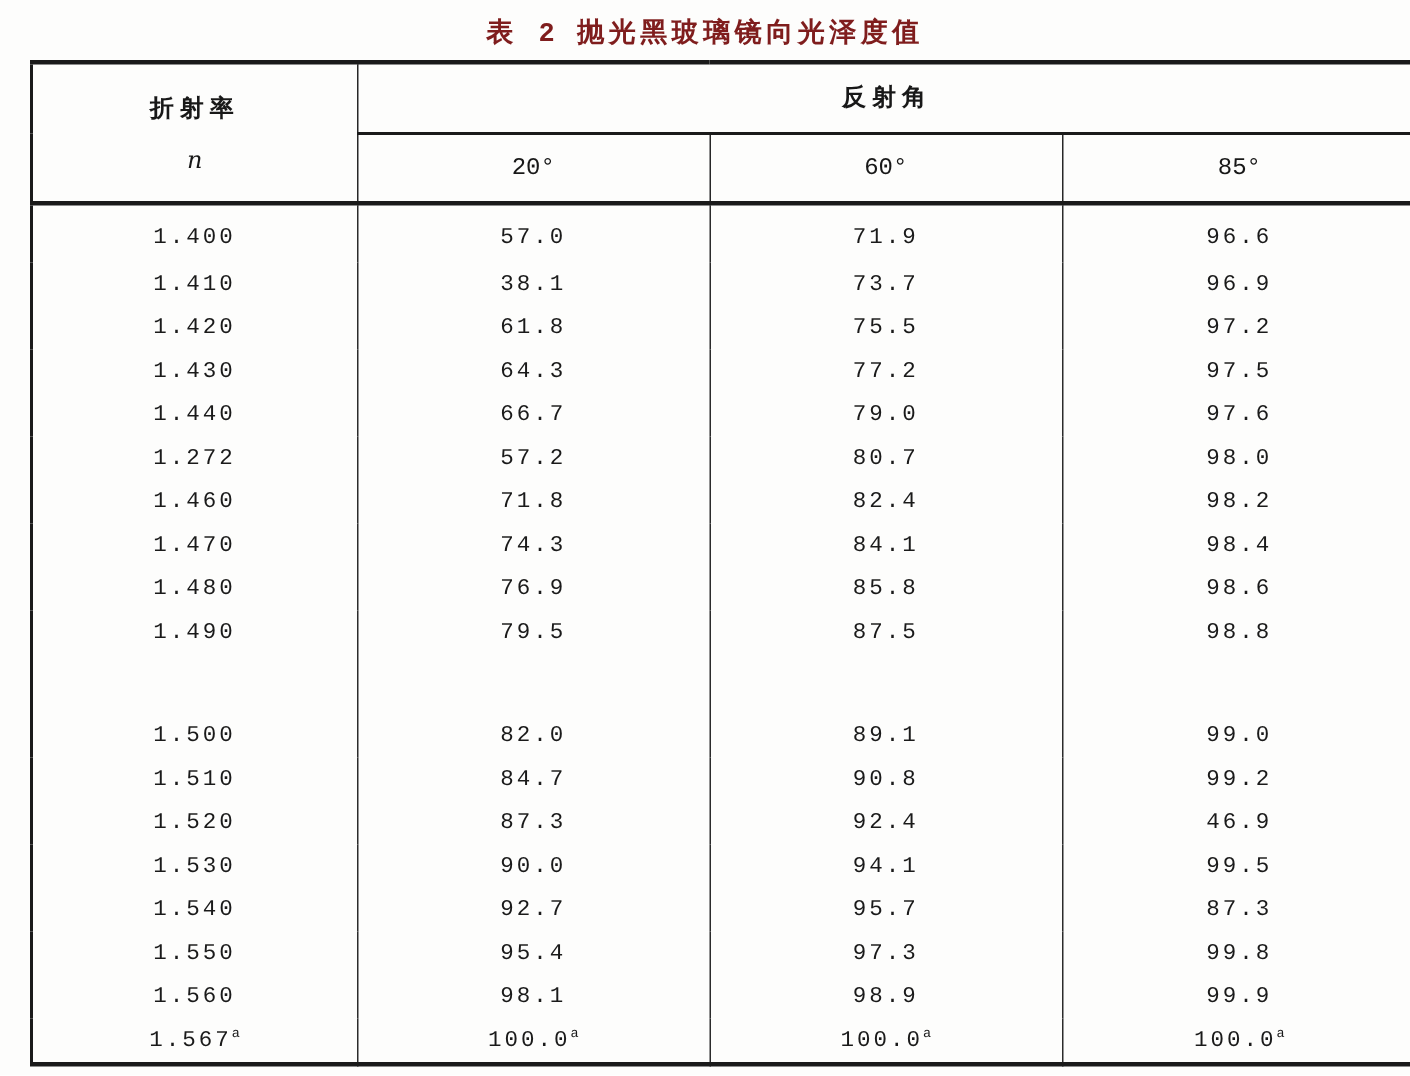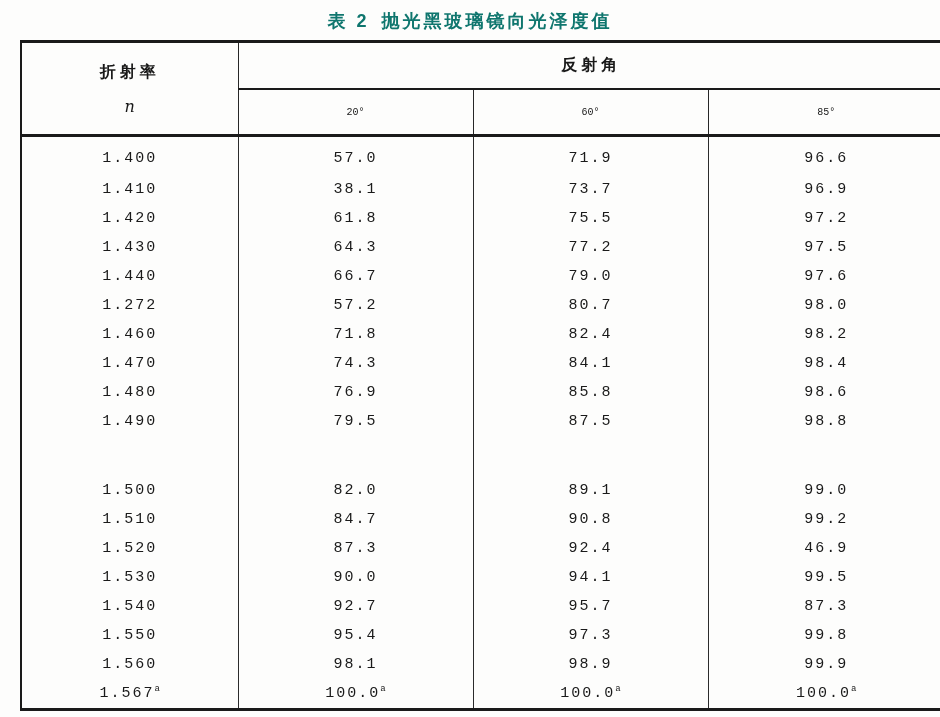--- a/index.html
+++ b/index.html
@@ -15,21 +15,22 @@
     font-family: "Liberation Sans", sans-serif;
     color: #1b1b1b;
     overflow: hidden;
   }
   .title {
     text-align: center;
     padding-top: 9px;
     font-size: 18px;
     font-weight: bold;
     letter-spacing: 3px;
-    color: #0f766e;
+    color: #7f1d1d;
+    font-family: Liberation Mono, monospace;
   }
   .title .gap { display: inline-block; width: 12px; }
   table.gloss-table {
     position: absolute;
     left: 20px;
     top: 40px;
     width: 924px;
     border-collapse: collapse;
     table-layout: fixed;
     border: 2px solid #1a1a1a;
@@ -62,21 +63,21 @@
   th.group {
     height: 45px;
     border-bottom: 2px solid #1a1a1a;
     letter-spacing: 4px;
   }
   th.angle {
     height: 44px;
     border-right: 1px solid #272727;
     font-weight: normal;
     font-family: "Liberation Mono", monospace;
-    font-size: 10px;
+    font-size: 16px;
   }
   th.angle:last-child { border-right: none; margin-top: 36px; }
   thead { border-bottom: 3px solid #1a1a1a; }
   tbody td {
     border-right: 1px solid #2b2b2b;
     height: 29px;
     text-align: center;
     vertical-align: middle;
     font-family: "Liberation Mono", monospace;
     font-size: 15px;

